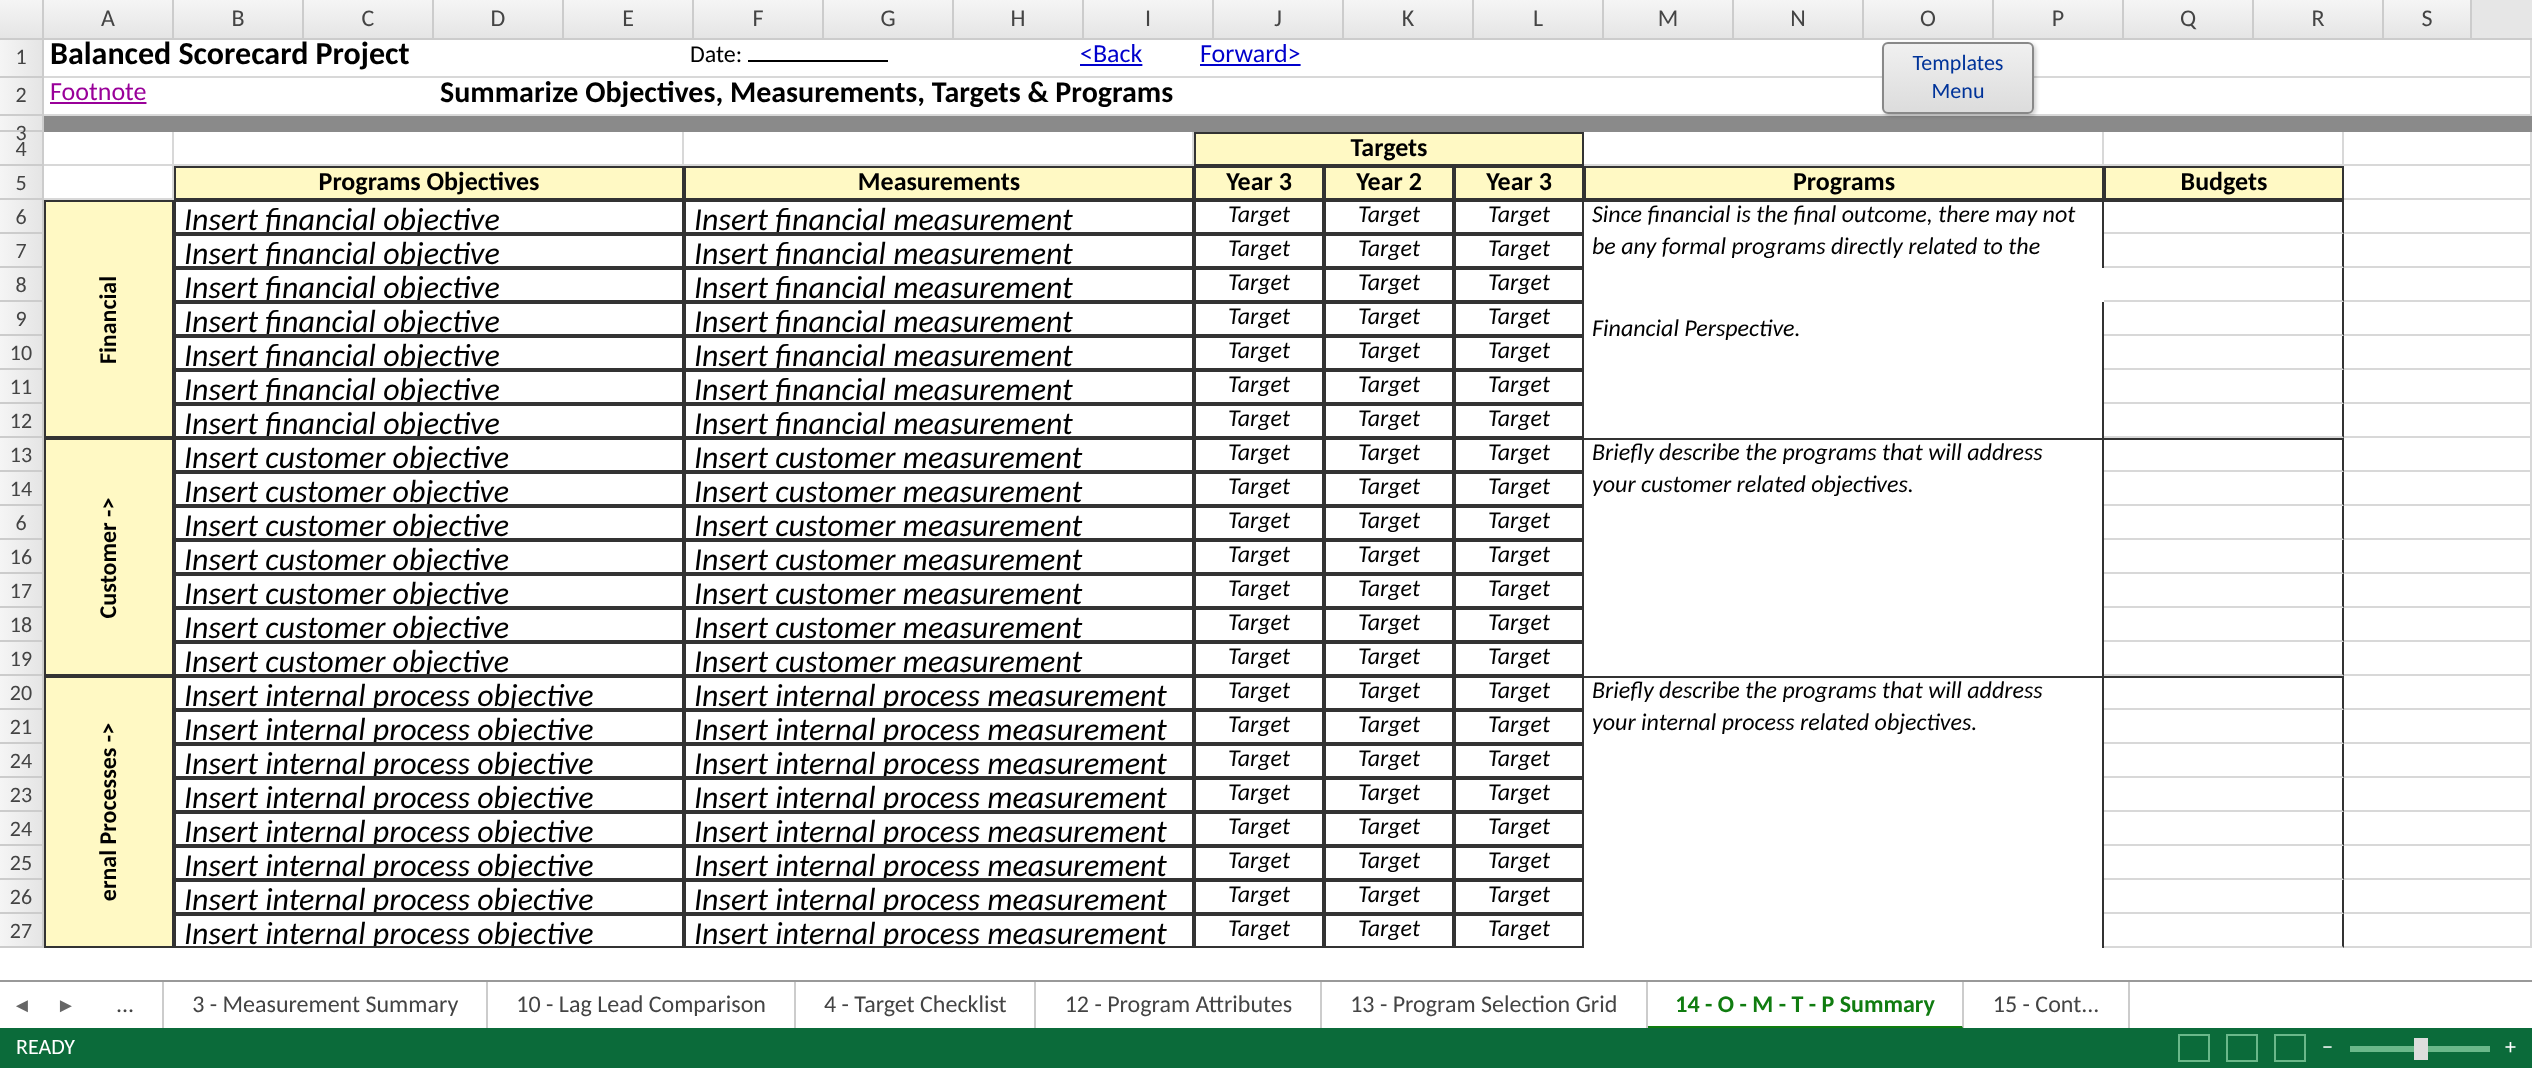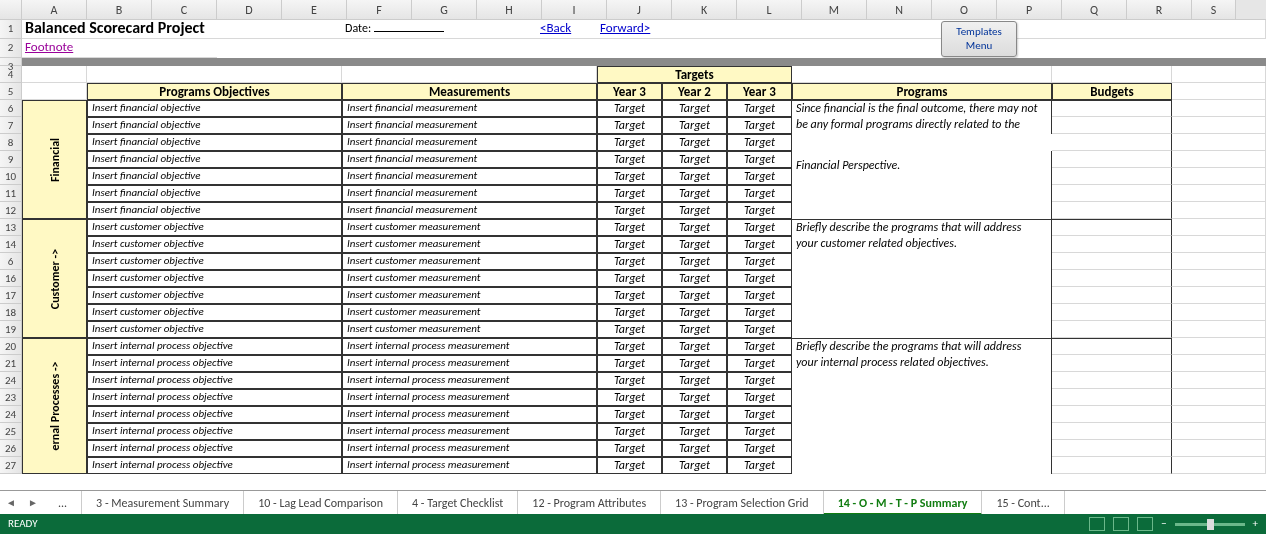--- a/index.html
+++ b/index.html
@@ -28,21 +28,21 @@
   .footnote-link { color: #990099; text-decoration: underline; cursor: pointer; }
   
   .gray-bar { background: #8a8a8a; height: 8px; }
   
   .hdr-yellow { background: #fff9c4; font-weight: bold; text-align: center; border: 1px solid #333; line-height: 16px; }
   .targets-merged { width: 195px; }
   
   .section-label { background: #fff9c4; border: 1px solid #333; position: relative; text-align: center; }
   .vertical-text { writing-mode: vertical-rl; transform: rotate(180deg); font-weight: bold; font-size: 12px; position: absolute; left: 50%; top: 50%; transform: translate(-50%,-50%) rotate(180deg); white-space: nowrap; }
   
-  .data-cell { border: 1px solid #333; font-style: italic; font-size: 11px; padding: 0 4px; overflow: hidden; }
+  .data-cell { border: 1px solid #333; font-style: italic; font-size: 16px; padding: 0 4px; overflow: hidden; }
   .target-cell { border: 1px solid #333; text-align: center; font-style: italic; font-size: 12px; }
   .prog-cell { border-right: 1px solid #333; font-style: italic; font-size: 12px; padding: 0 4px; white-space: normal; line-height: 14px; }
   .prog-top { border-top: 1px solid #333; }
   .budget-col { border-right: 1px solid #333; }
   
   .templates-btn { position: absolute; left: 919px; top: 1px; width: 76px; height: 36px; background: linear-gradient(#f0f0f0,#dcdcdc); border: 1px solid #888; border-radius: 3px; text-align: center; font-size: 11px; color: #003399; padding-top: 3px; line-height: 14px; cursor: pointer; box-shadow: 1px 1px 2px rgba(0,0,0,0.2); }
   
   .tabs-bar { position: absolute; bottom: 20px; left: 0; right: 0; height: 24px; background: #fff; border-top: 1px solid #999; display: flex; align-items: center; }
   .tab-nav { width: 22px; height: 24px; text-align: center; line-height: 24px; color: #666; cursor: pointer; font-size: 10px; }
   .tab { padding: 0 14px; height: 24px; line-height: 24px; font-size: 12px; color: #444; border-right: 1px solid #ccc; cursor: pointer; white-space: nowrap; }
@@ -122,20 +122,21 @@
         <span class="date-label">Date:</span>
         <span class="date-line"></span>
       </div>
       <div class="cell" style="width:60px; border-right:none;"><span class="link">&lt;Back</span></div>
       <div class="cell" style="width:75px; border-right:none;"><span class="link">Forward&gt;</span></div>
       <div class="cell" style="width:594px"></div>
     </div>
 
     <div class="row tall">
       <div class="cell" style="width:195px; border-right:none;"><span class="footnote-link">Footnote</span></div>
+      <div class="cell subtitle-text" style="width:1049px">Summarize Objectives, Measurements, Targets &amp; Programs</div>
     </div>
 
     <div class="row" style="height:8px">
         <div class="gray-bar" style="width:1244px"></div>
       </div>
 
     <div class="row">
       <div class="cell" style="width:65px"></div>
       <div class="cell" style="width:255px"></div>
       <div class="cell" style="width:255px"></div>

